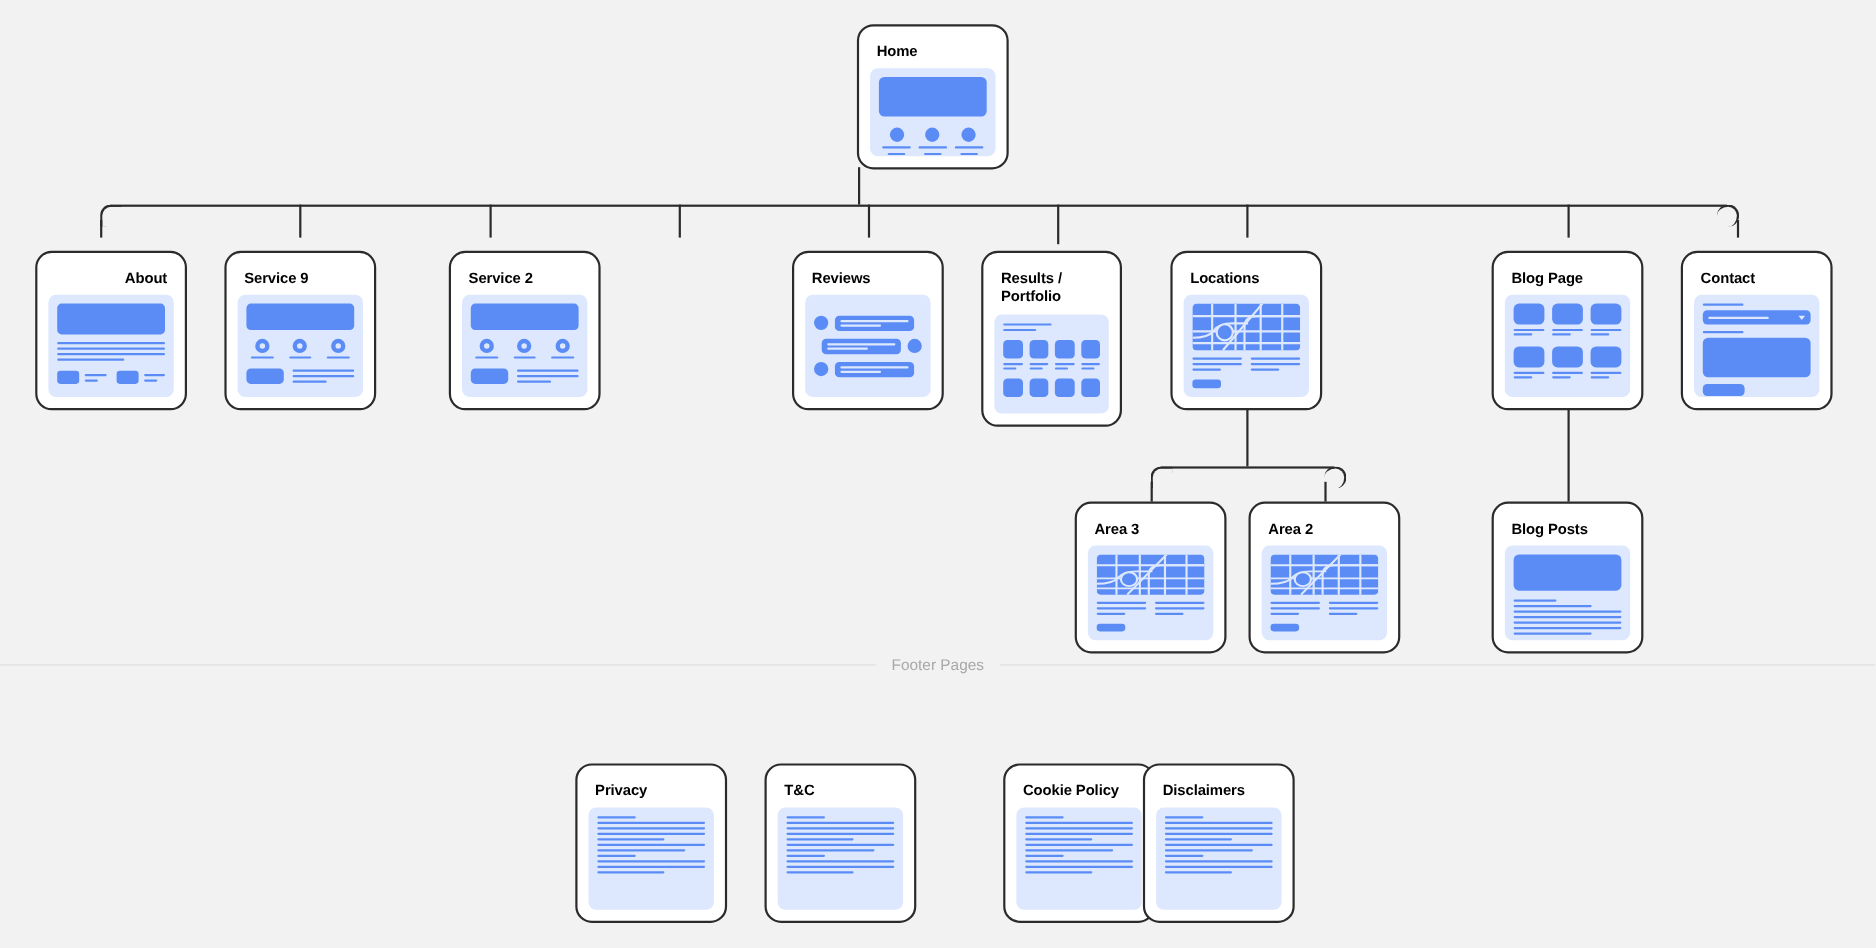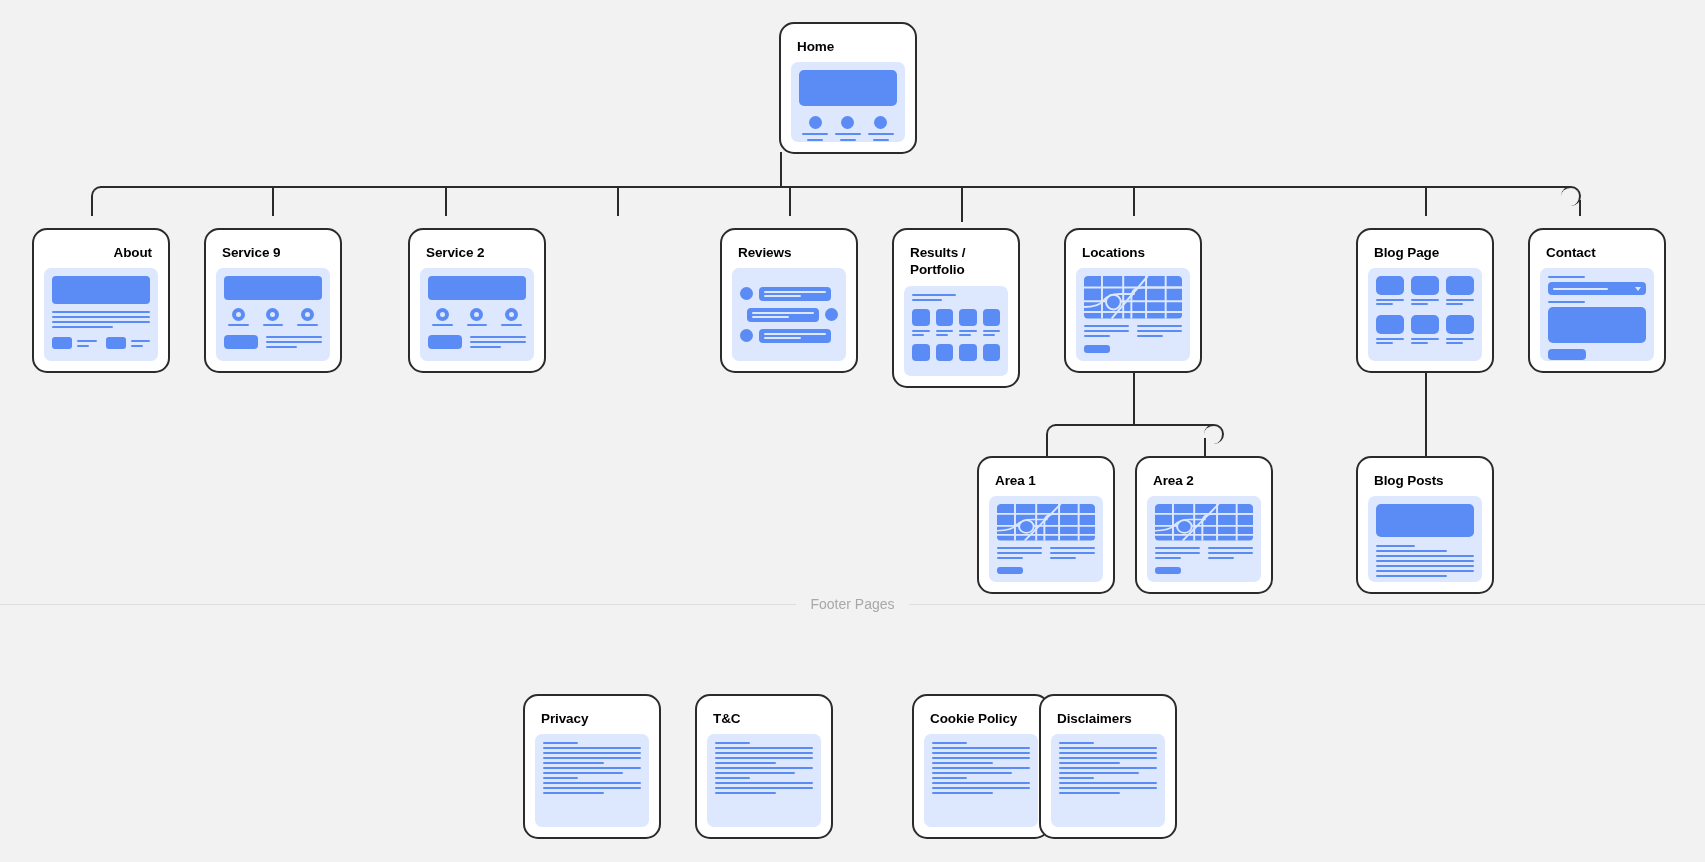--- a/index.html
+++ b/index.html
@@ -456,21 +456,21 @@
         <div class="ln"></div>
         <div class="ct-chev"></div>
       </div>
       <div class="ln"></div>
       <div class="blk ct-area"></div>
       <div class="blk ct-btn"></div>
     </div>
   </div>
 
   <div class="card" style="left:977px;top:456px;width:138px;height:138px;">
-    <div class="card-title">Area 1</div>
+    <div class="card-title">Area 3</div>
     <div class="thumb">
       <div class="map-wrap">
         <svg class="map" viewBox="0 0 120 52" preserveAspectRatio="none">
           <rect x="0" y="0" width="120" height="52" rx="4" fill="#5b8cf5"></rect>
           <g stroke="#dde8fe" stroke-width="2.4" fill="none">
             <path d="M0 14 H120 M0 31 H120 M0 44 H120"></path>
             <path d="M22 0 V52 M48 0 V52 M76 0 V52 M100 0 V52"></path>
             <path d="M34 52 L78 0"></path>
             <path d="M58 52 V26 Q58 14 72 14 H120"></path>
             <path d="M0 38 Q18 38 24 30 Q30 22 44 22 H62"></path>

